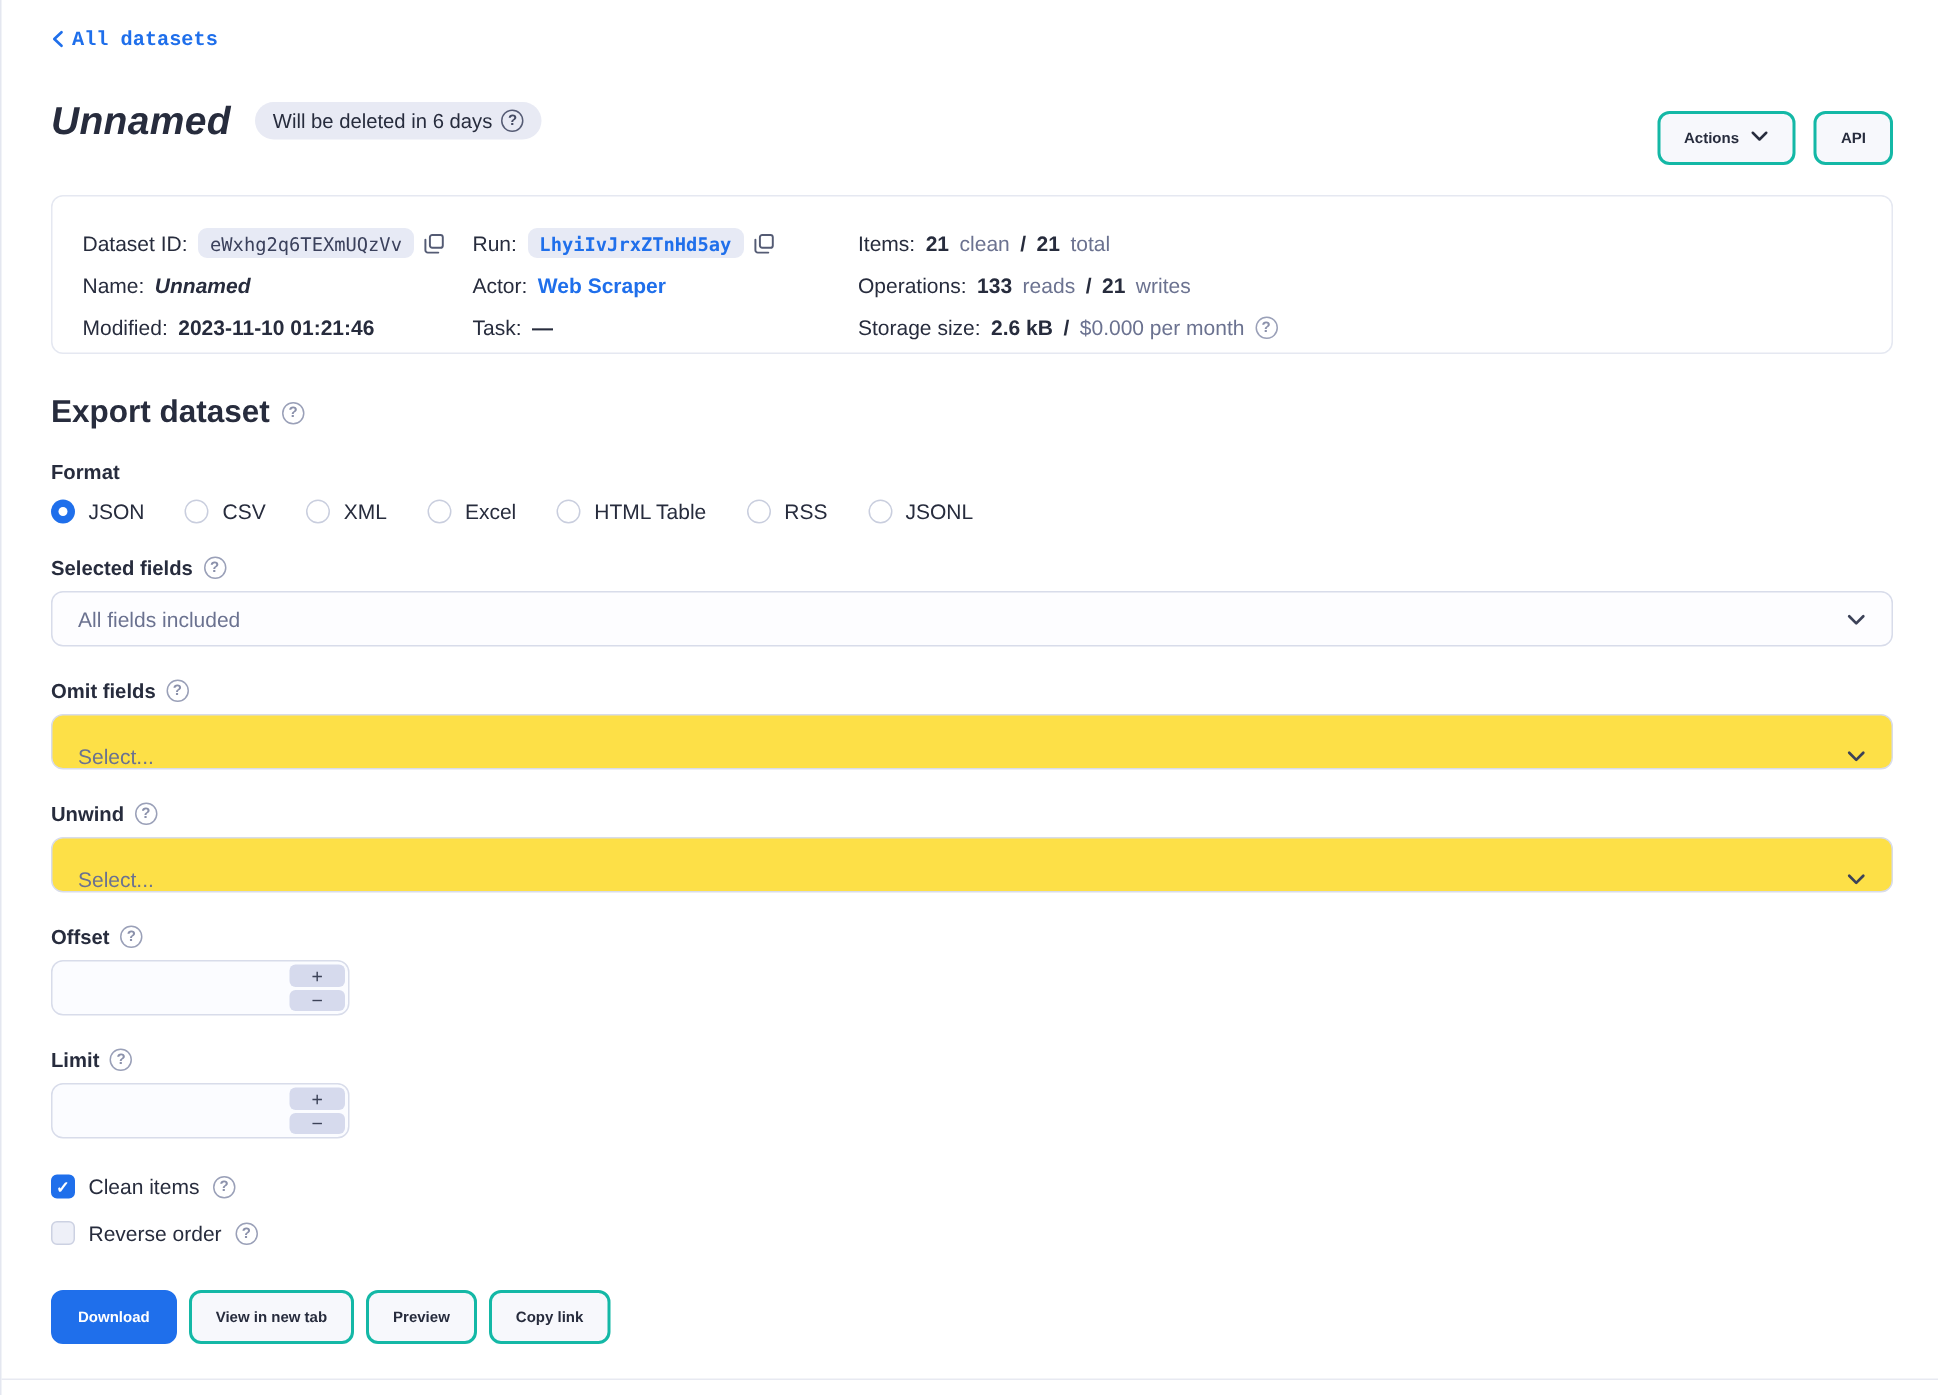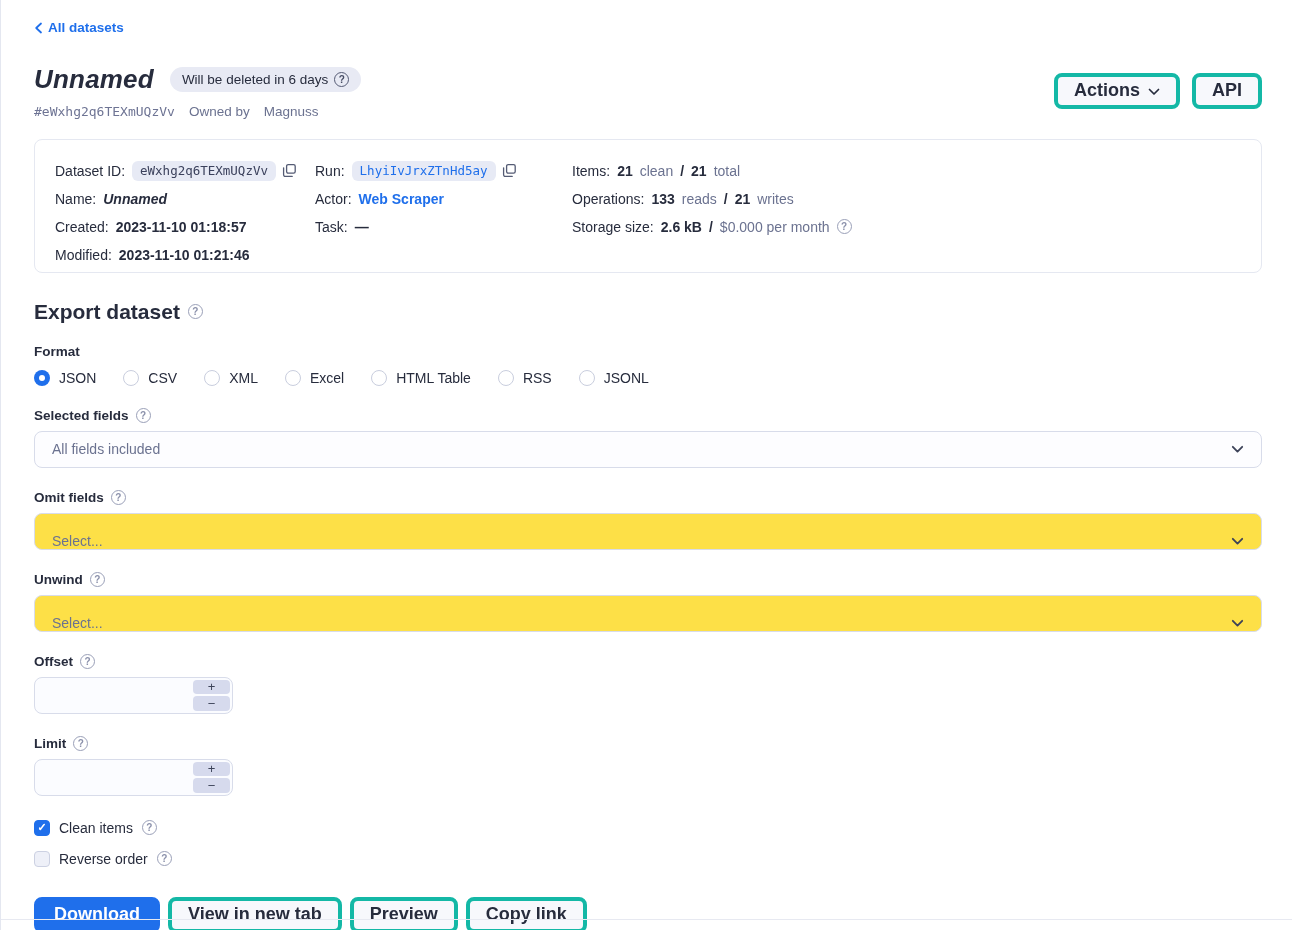--- a/index.html
+++ b/index.html
@@ -8,47 +8,47 @@
     --text-muted:#6b7290;
     --border:#dfe2ee;
     --chip-bg:#e7eaf5;
   }
   *{box-sizing:border-box;margin:0;padding:0;}
   html,body{width:1292px;height:930px;background:#fff;overflow:hidden;}
   body{font-family:"Liberation Sans",sans-serif;color:var(--text-dark);font-size:14px;}
   .page{position:relative;width:1292px;height:930px;border-left:1px solid #e4e7f0;padding:20px 30px 0 33px;}
 
   
-  .breadcrumb{display:inline-flex;align-items:center;gap:5px;color:var(--accent);font-size:13.5px;font-weight:600;cursor:pointer;}
+  .breadcrumb{display:inline-flex;gap:5px;color:var(--accent);font-size:13.5px;font-weight:600;cursor:pointer;font-family:Liberation Mono, monospace;}
   .breadcrumb svg{display:block;}
 
   
   .header-row{display:flex;justify-content:space-between;align-items:flex-start;margin-top:27px;}
   .title-line{display:flex;align-items:center;gap:16px;}
   h1.page-title{font-size:26px;font-weight:700;font-style:italic;letter-spacing:.2px;color:var(--text-dark);}
   .badge{display:inline-flex;align-items:center;gap:6px;background:#e8eaf4;border-radius:13px;height:25px;padding:0 12px;font-size:13.5px;color:var(--text-dark);}
   .sub-line{display:flex;align-items:center;gap:14px;margin-top:9px;color:var(--text-muted);font-size:13.5px;}
   .hash-id{font-family:"DejaVu Sans Mono",monospace;font-size:13px;color:#6e7494;}
   .header-buttons{display:flex;gap:12px;margin-top:9px;}
-  .btn{display:inline-flex;align-items:center;justify-content:center;gap:8px;height:36px;padding:0 16px;border-radius:8px;font-size:18px;font-weight:600;cursor:pointer;border:4px solid #14b8a6;background:#f7f8fc;color:var(--text-dark);}
+  .btn{display:inline-flex;align-items:center;justify-content:center;gap:8px;height:36px;padding:0 16px;border-radius:8px;font-size:10px;font-weight:600;cursor:pointer;border:2px solid #14b8a6;background:#f7f8fc;color:var(--text-dark);}
   .btn-primary{background:var(--accent);border-color:var(--accent);color:#fff;}
 
   
   .help{display:inline-flex;align-items:center;justify-content:center;width:15px;height:15px;border:1.3px solid #9aa0b8;border-radius:50%;font-size:10px;font-weight:700;color:#8b91ab;flex:0 0 auto;cursor:pointer;}
   .help.dark{border-color:#555b74;color:#454b63;}
 
   
   .info-panel{margin-top:20px;border:1px solid #e5e8f1;border-radius:8px;background:#fff;padding:17px 20px 3px 20px;display:grid;grid-template-columns:260px 257px 1fr;}
   .info-line{display:flex;align-items:center;gap:7px;height:28px;font-size:14px;}
   .info-label{color:var(--text-dark);}
   .bold{font-weight:700;}
   .italic{font-style:italic;}
   .muted{color:var(--text-muted);}
   .chip{font-family:"DejaVu Sans Mono",monospace;font-size:12.5px;background:var(--chip-bg);border-radius:6px;padding:2.5px 8px;color:#3b415c;cursor:pointer;}
-  .chip.blue{color:var(--accent);}
+  .chip.blue{color:var(--accent);font-weight:bold;}
   .copy-btn{display:inline-flex;cursor:pointer;margin-left:-1px;}
   .link{color:var(--accent);font-weight:700;cursor:pointer;}
 
   
   .section-title{display:flex;align-items:center;gap:8px;margin-top:27px;}
   .section-title h2{font-size:21px;font-weight:700;}
   .field-label{display:flex;align-items:center;gap:7px;font-size:13.5px;font-weight:600;margin-top:22px;color:var(--text-dark);}
   .radio-row{display:flex;align-items:center;column-gap:27px;margin-top:11px;}
   .radio-item{display:inline-flex;align-items:center;gap:9px;cursor:pointer;justify-content:center;}
   .radio{width:16px;height:16px;border-radius:50%;border:1.5px solid #c9cede;background:#fff;position:relative;flex:0 0 auto;}
@@ -91,25 +91,20 @@
 
   
   <div class="header-row">
     <div>
       <div class="title-line">
         <h1 class="page-title">Unnamed</h1>
         <span class="badge">
           <span>Will be deleted in 6 days</span>
           <span class="help dark">?</span>
         </span>
-      </div>
-      <div class="sub-line">
-        <span class="hash-id">#eWxhg2q6TEXmUQzVv</span>
-        <span>Owned by</span>
-        <span>Magnuss</span>
       </div>
     </div>
     <div class="header-buttons">
       <button class="btn">
         <span>Actions</span>
         <span><svg width="12" height="8" viewBox="0 0 12 8">
               <path d="M1.5 1.5 L6 6 L10.5 1.5" fill="none" stroke="#272c3d" stroke-width="1.7" stroke-linecap="round" stroke-linejoin="round"></path>
             </svg></span>
       </button>
       <button class="btn">
@@ -129,24 +124,20 @@
               <rect x="4.6" y="1.6" width="8.6" height="8.6" rx="1.6" fill="none" stroke="#545b74" stroke-width="1.3"></rect>
               <path d="M10.2 13.4 H3.2 a1.6 1.6 0 0 1 -1.6 -1.6 V4.8" fill="none" stroke="#545b74" stroke-width="1.3" stroke-linecap="round"></path>
             </svg>
           </span>
       </div>
       <div class="info-line">
         <span class="info-label">Name:</span>
         <span class="bold italic">Unnamed</span>
       </div>
       <div class="info-line">
-        <span class="info-label">Created:</span>
-        <span class="bold">2023-11-10 01:18:57</span>
-      </div>
-      <div class="info-line">
         <span class="info-label">Modified:</span>
         <span class="bold">2023-11-10 01:21:46</span>
       </div>
     </div>
     <div>
       <div class="info-line">
         <span class="info-label">Run:</span>
         <span class="chip blue">LhyiIvJrxZTnHd5ay</span>
         <span class="copy-btn">
             <svg width="15" height="15" viewBox="0 0 15 15">

